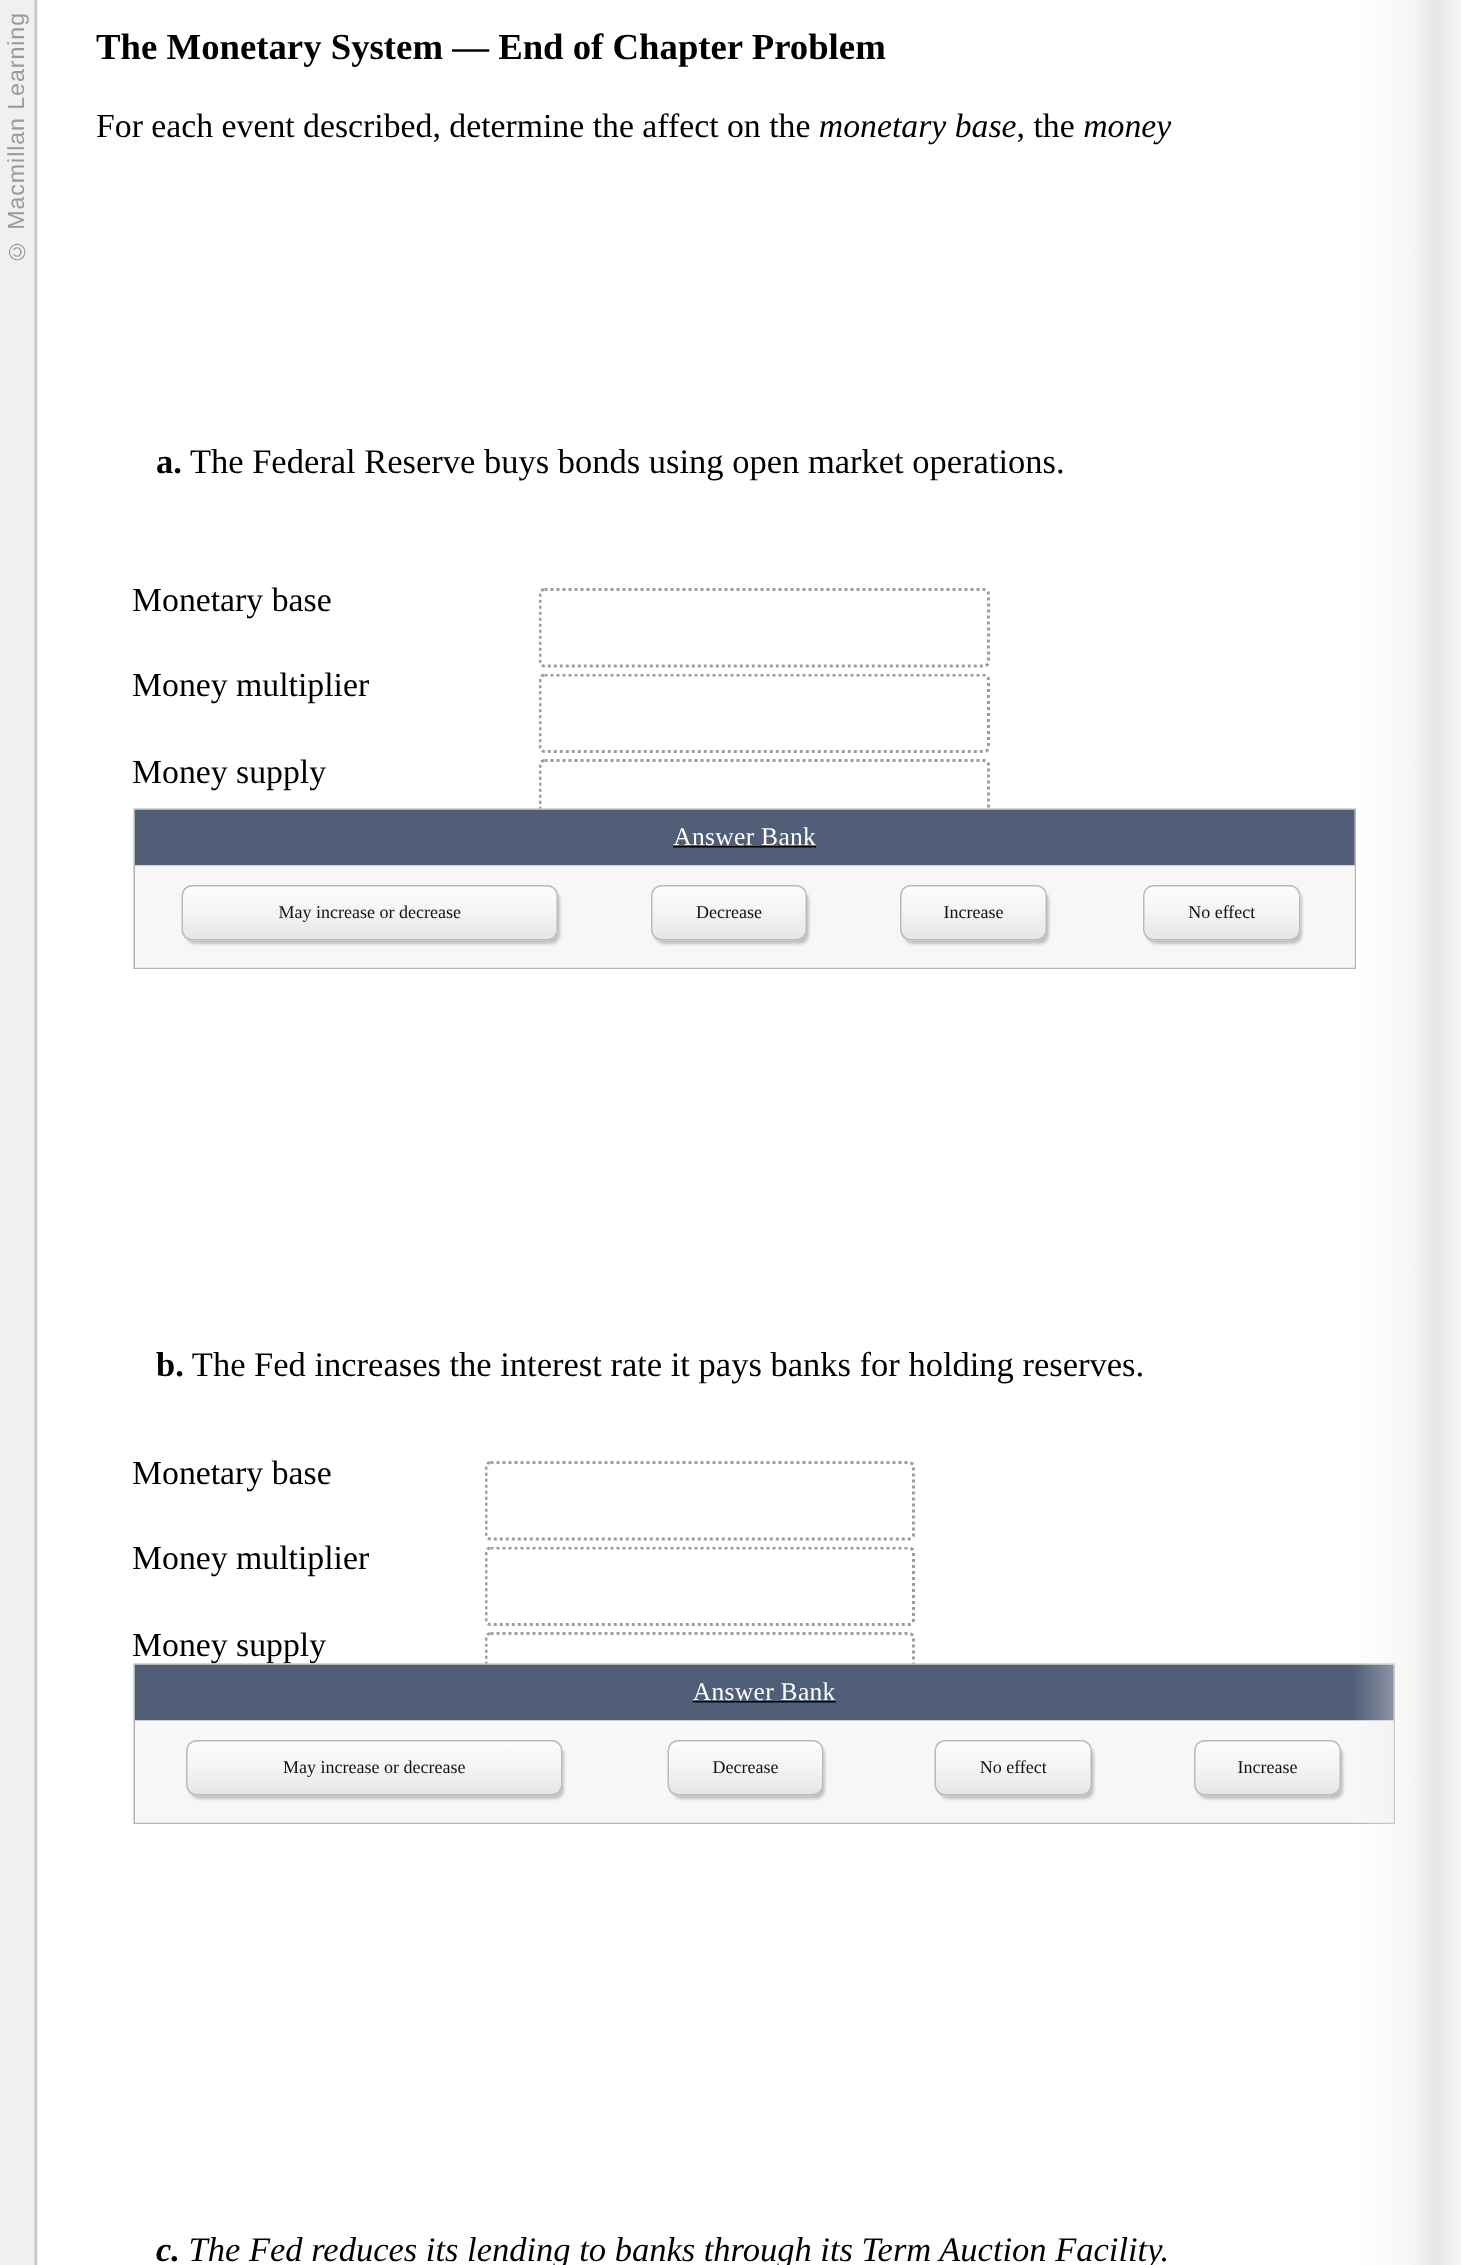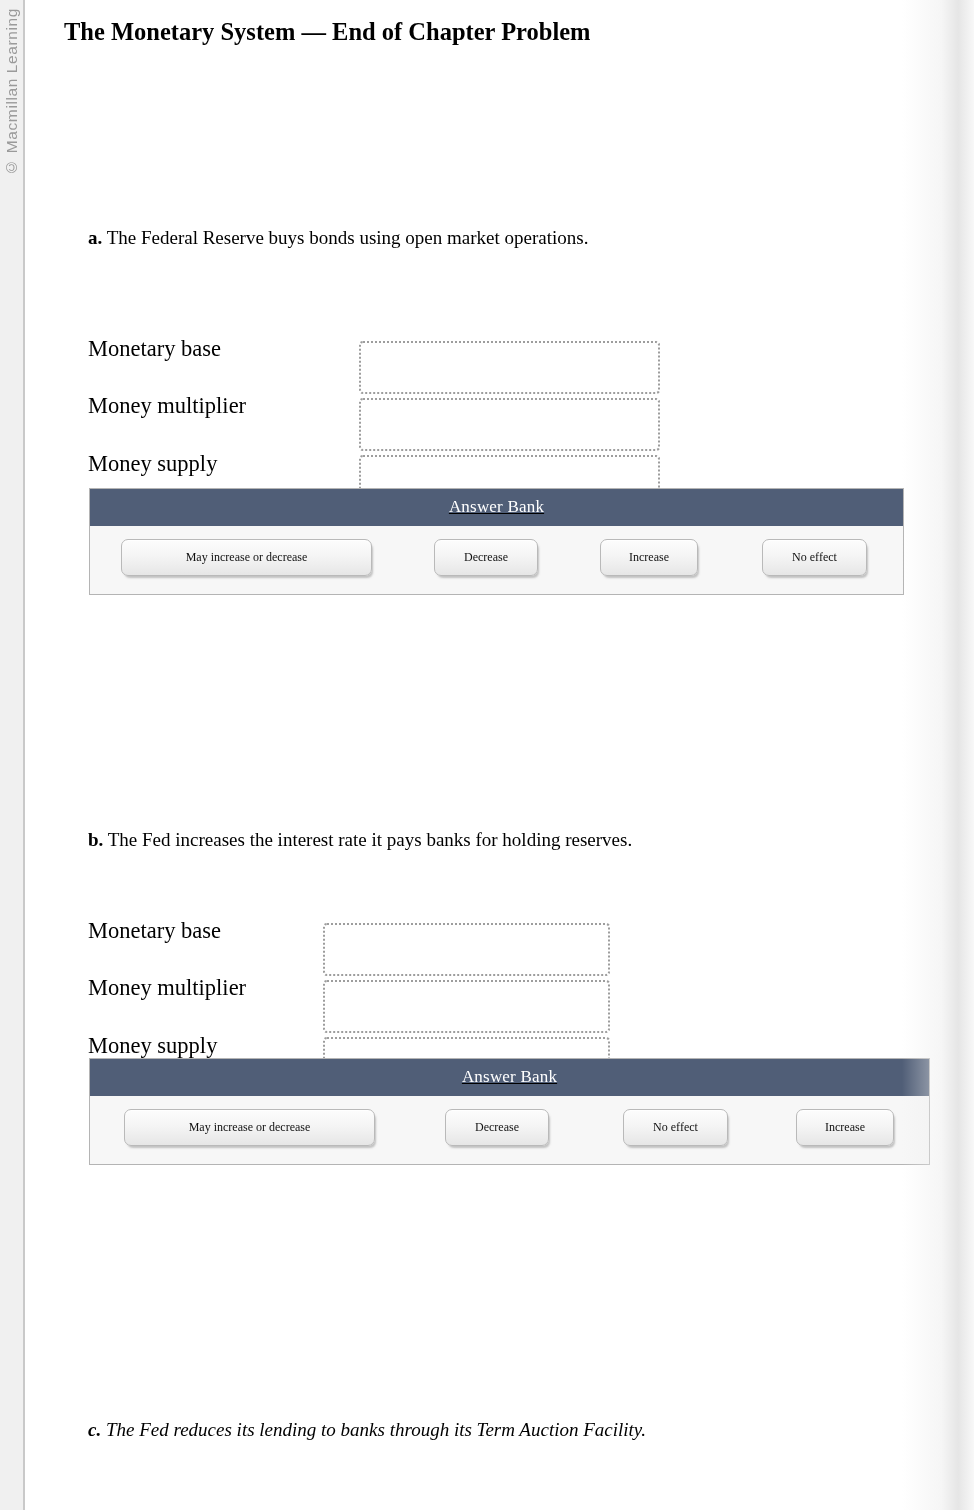--- a/index.html
+++ b/index.html
@@ -83,22 +83,22 @@
   }
   p.intro {
     font-size: 22.5px;
     margin: 24px 0 0 0;
     line-height: 1.2;
     white-space: nowrap;
   }
   p.intro i { font-style: italic; }
 
   .prompt {
-    font-size: 19px;
-    margin: 0;
+    font-size: 23px;
+    margin: 16px;
     line-height: 1.2;
     white-space: nowrap;
   }
   .prompt b { font-weight: bold; }
 
   
   .qblock { position: relative; }
   .row-label {
     position: absolute;
     left: 23px;
@@ -167,20 +167,21 @@
   <div class="rail">
     <span class="rail-text">© Macmillan Learning</span>
   </div>
 
   <div class="content">
     <div class="edge-fade"></div>
     <div class="content-inner">
 
       <h1 class="title">The Monetary System — End of Chapter Problem</h1>
 
+      <p class="intro"><span>For each event described, determine the affect on the </span><i>monetary base</i><span>, the </span><i>money</i></p>
 
       <div class="qblock">
 
         <p class="prompt" style="position:absolute; left:24px; top:181px;"><b>a.</b><span> The Federal Reserve buys bonds using open market operations.</span></p>
 
         <span class="row-label" style="position:absolute; left:24px; top:303px;">Monetary base</span>
         <span class="row-label" style="position:absolute; left:24px; top:360px;">Money multiplier</span>
         <span class="row-label" style="position:absolute; left:24px; top:418px;">Money supply</span>
 
         <div class="dropbox" style="left:295px; top:295px; width:301px; height:53px;"></div>

